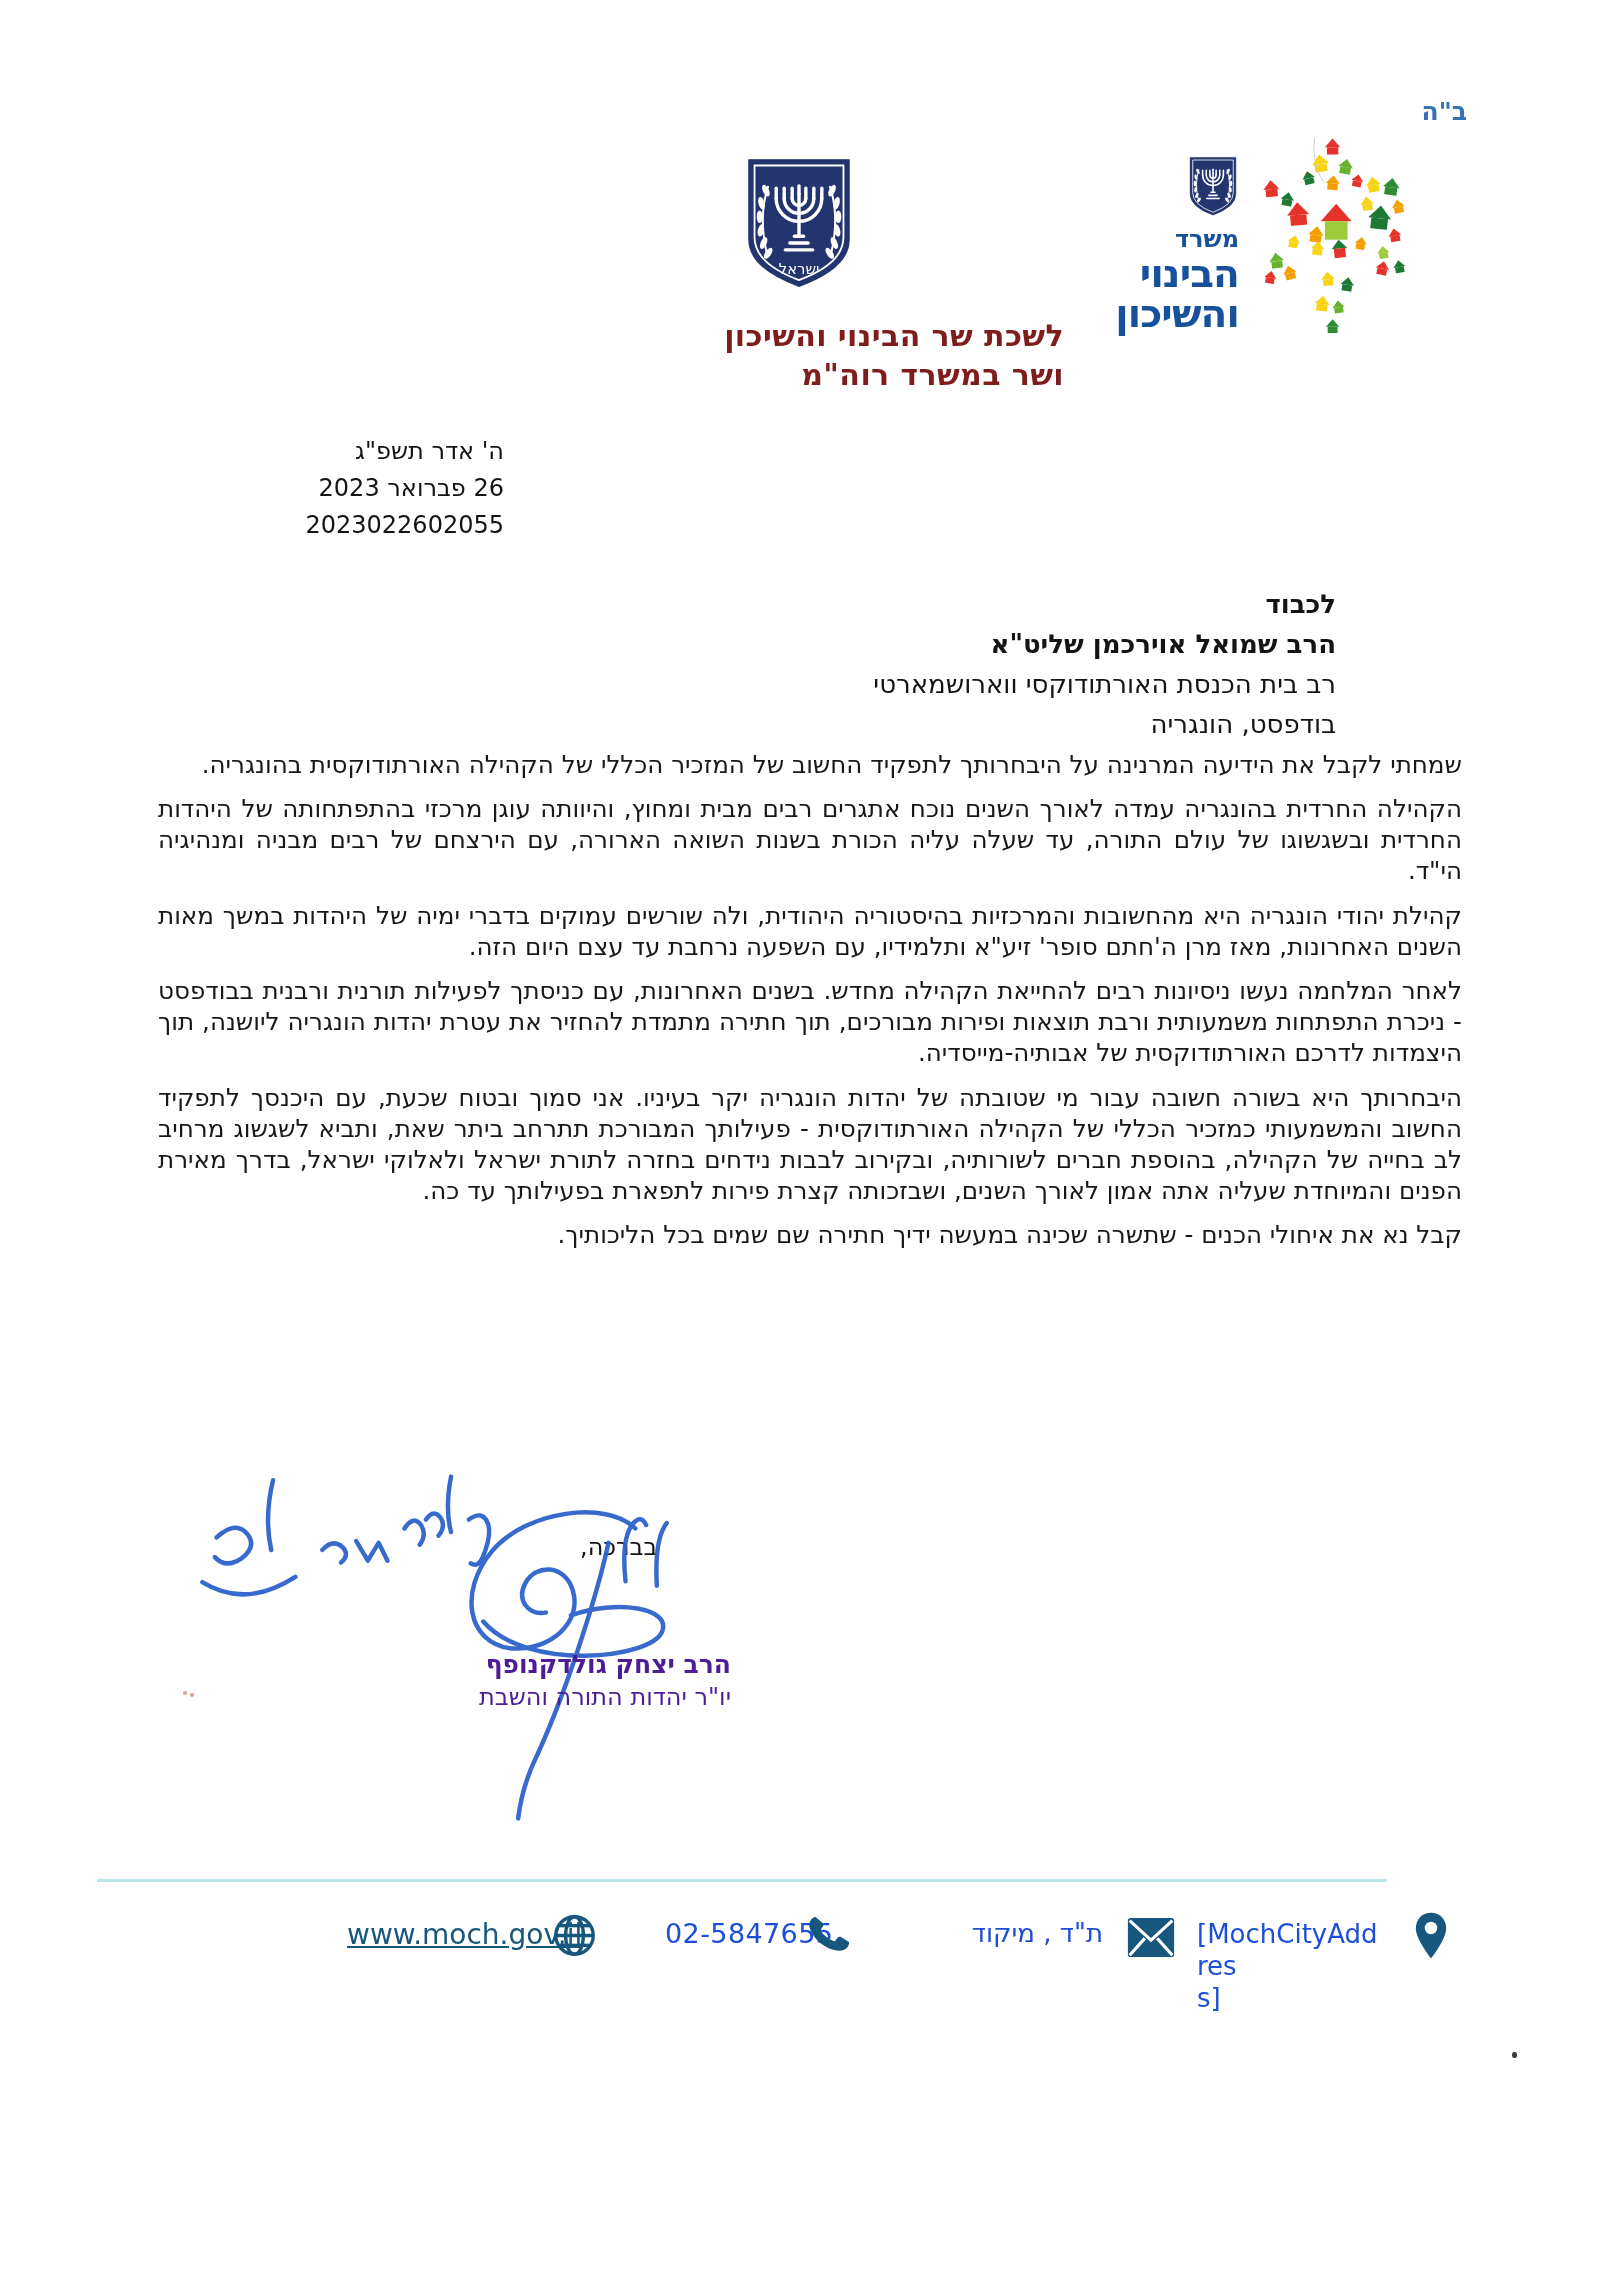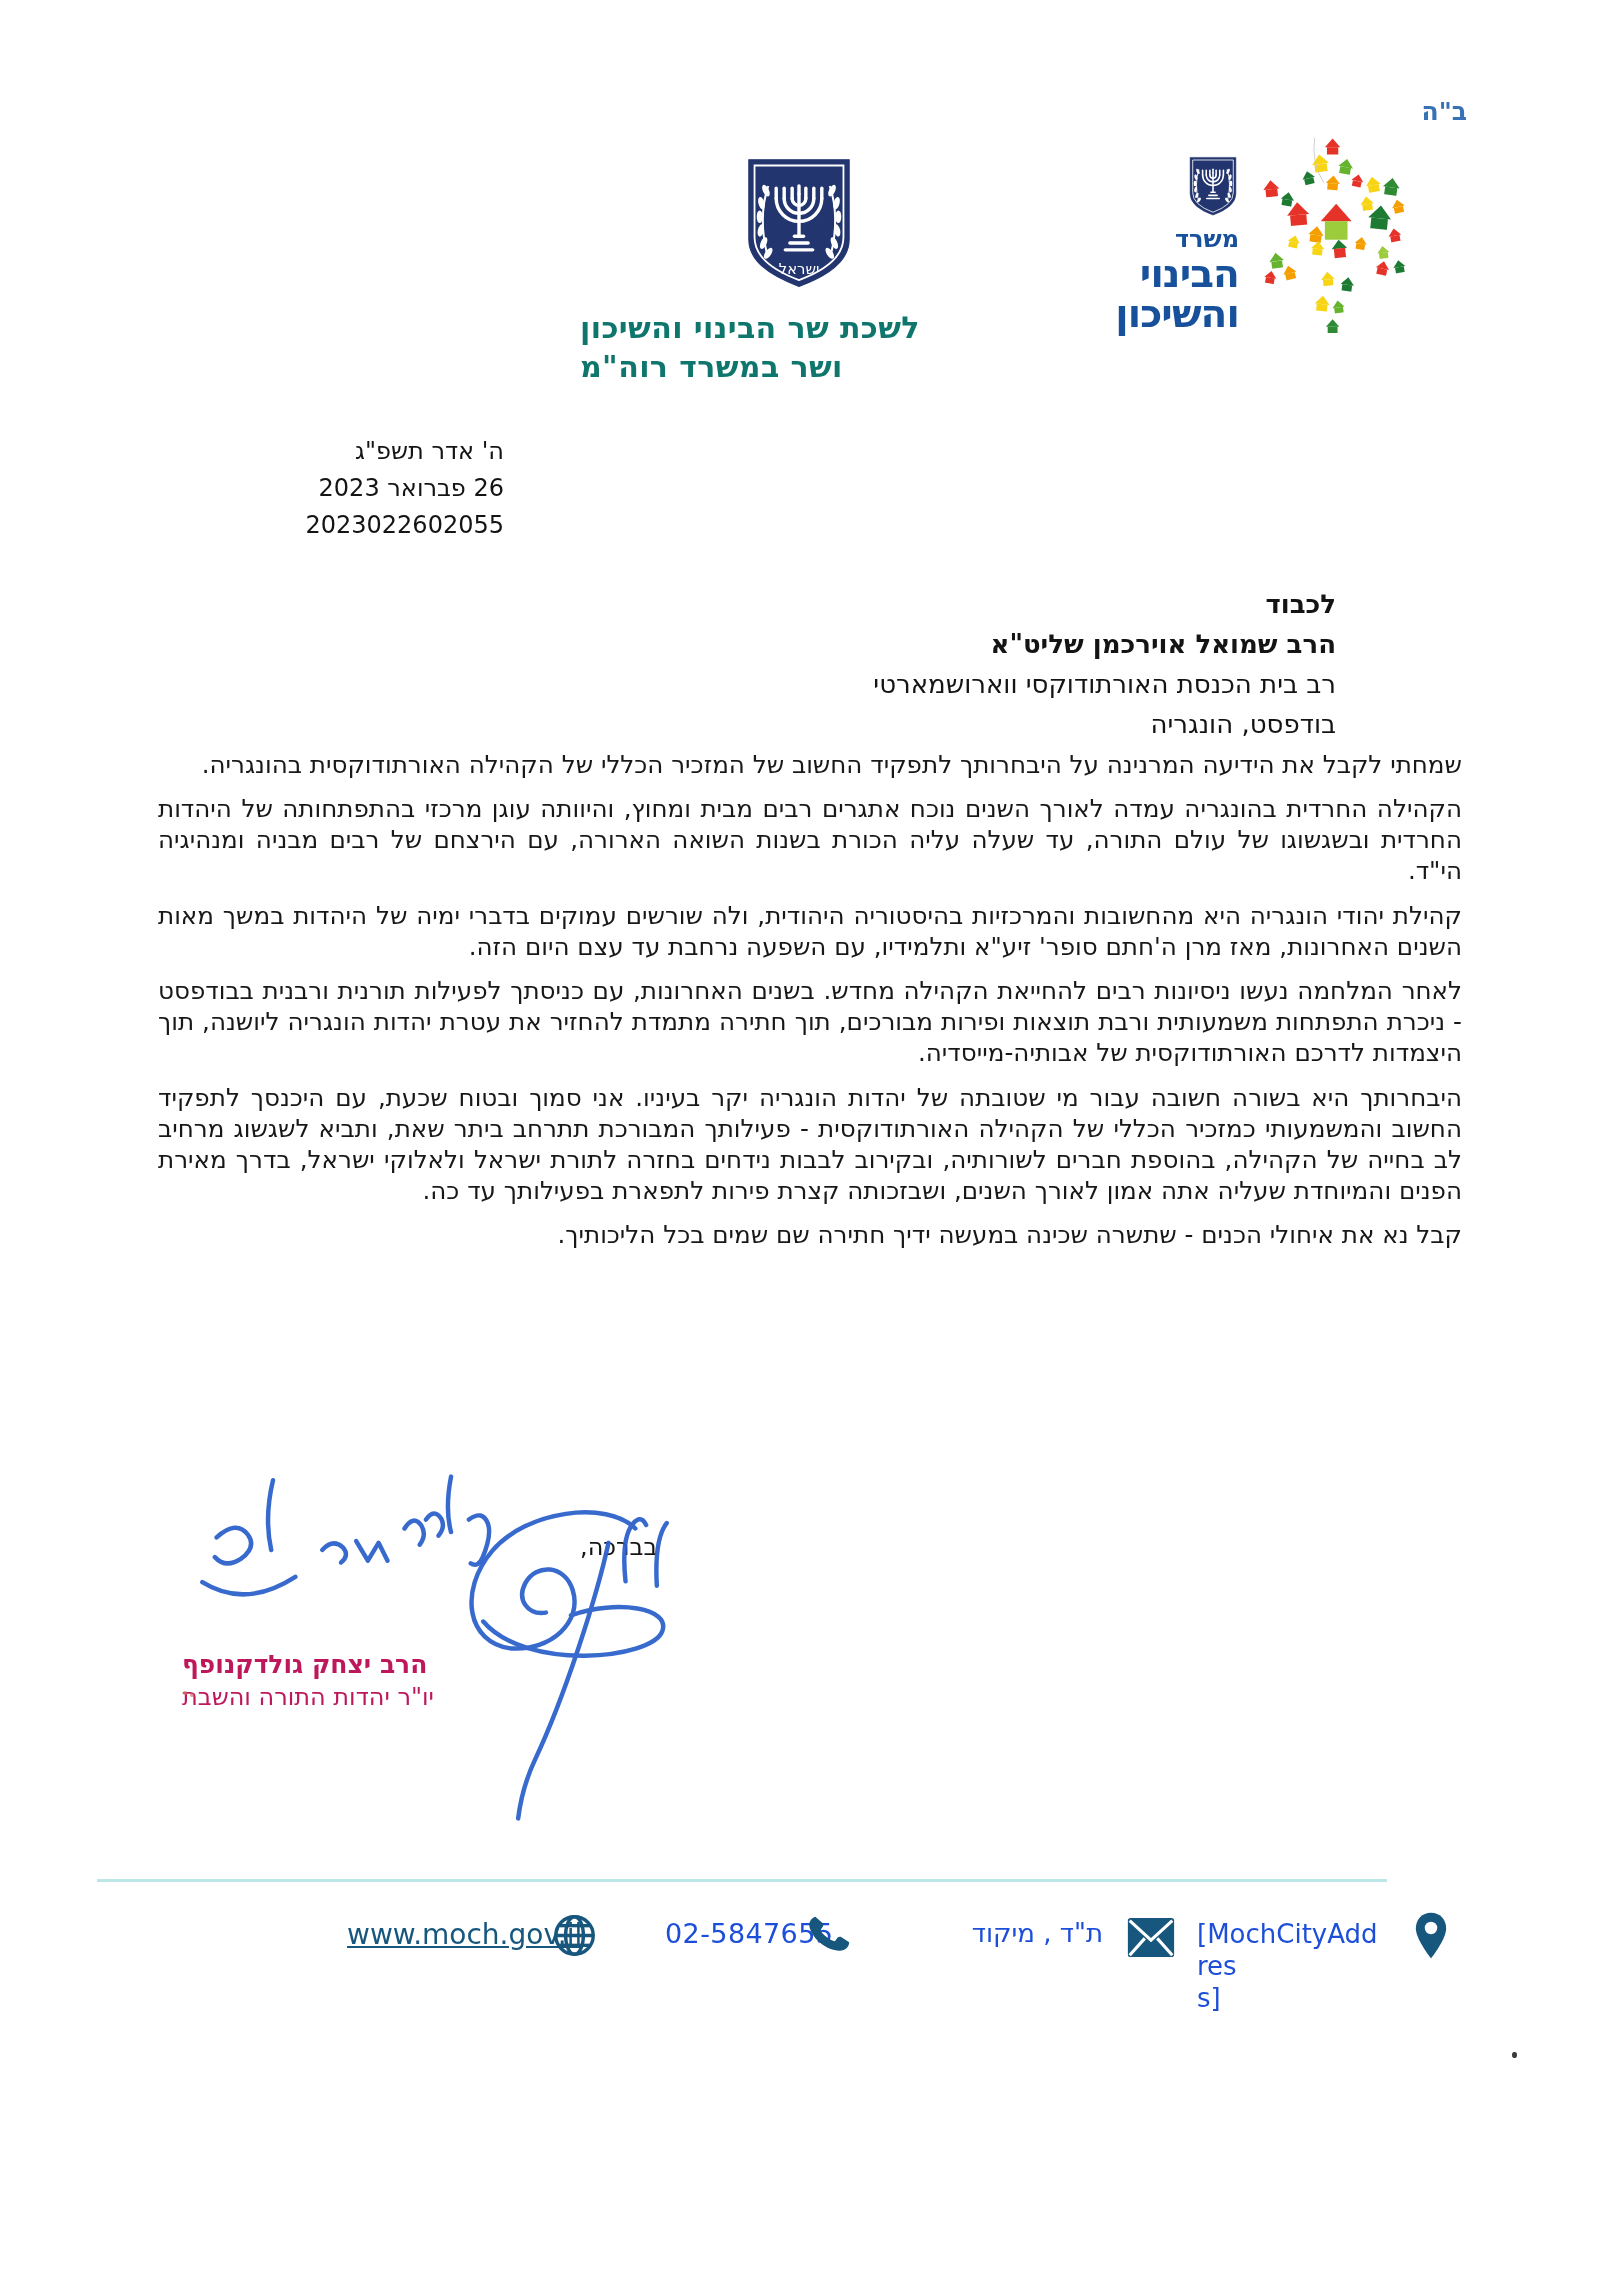--- a/index.html
+++ b/index.html
@@ -7,22 +7,22 @@
     position:relative;width:1621px;height:2293px;background:#ffffff;
     font-family:"DejaVu Sans",sans-serif;overflow:hidden;margin:0 auto;
   }
   .abs{position:absolute;}
   .rtl{direction:rtl;unicode-bidi:embed;}
 
   .bsd{top:97px;right:154px;font-size:25px;color:#3672b5;font-weight:bold;}
 
   
   .letterhead-title{
-    top:308px;left:580px;width:484px;text-align:left;
-    color:#0f766e;font-weight:bold;font-size:30px;line-height:39px;
+    top:316px;left:580px;width:484px;text-align:right;
+    color:#7f1d1d;font-weight:bold;font-size:30px;line-height:39px;
     letter-spacing:0.4px;
   }
 
   
   .logo-text{top:227px;right:382px;text-align:right;color:#17509b;line-height:1;}
   .logo-text .l1{font-size:24px;font-weight:bold;margin-bottom:2.7px;}
   .logo-text .l2{font-size:39px;font-weight:bold;letter-spacing:-0.9px;margin-bottom:1.8px;}
   .logo-text .l3{font-size:39px;font-weight:bold;letter-spacing:-0.9px;}
 
   
@@ -35,21 +35,21 @@
   .recipient .b{font-weight:bold;}
   .recipient .u{}
 
   
   .letter-body{top:749px;left:158px;width:1304px;text-align:justify;
     font-size:24.6px;line-height:31px;color:#181818;}
   .letter-body p{margin:0 0 13.4px 0;}
 
   
   .closing{top:1533px;left:580px;font-size:24px;color:#141414;}
-  .sig-block{top:1648px;left:182px;width:555px;text-align:left;color:#be185d;}
+  .sig-block{top:1648px;left:176px;width:555px;text-align:right;color:#4c1d95;}
   .sig-block .name{font-weight:bold;font-size:25px;line-height:34px;}
   .sig-block .t{font-size:24px;line-height:30px;}
 
   
   .footer-line{top:1879px;left:97px;width:1290px;height:2.7px;background:#bce7e9;}
   .footer-item{top:1918px;font-size:27px;color:#1d4ed8;white-space:nowrap;}
   .website{left:347px;color:#17567d;text-decoration:underline;font-size:28px;cursor:pointer;}
   .phone-number{left:665px;letter-spacing:0.4px;}
   .pobox{right:518px;font-size:26px;}
   .address{left:1197px;width:190px;font-size:26px;line-height:32px;white-space:normal;word-break:break-all;}

